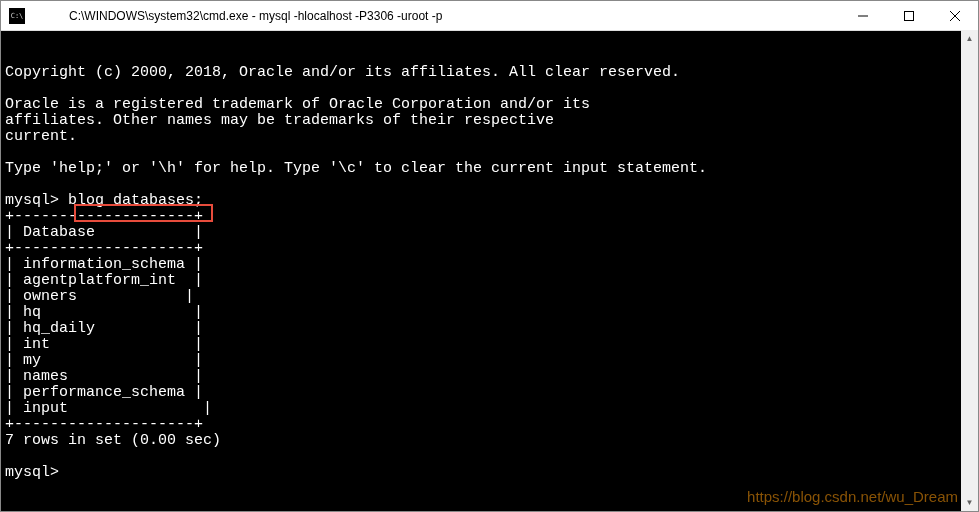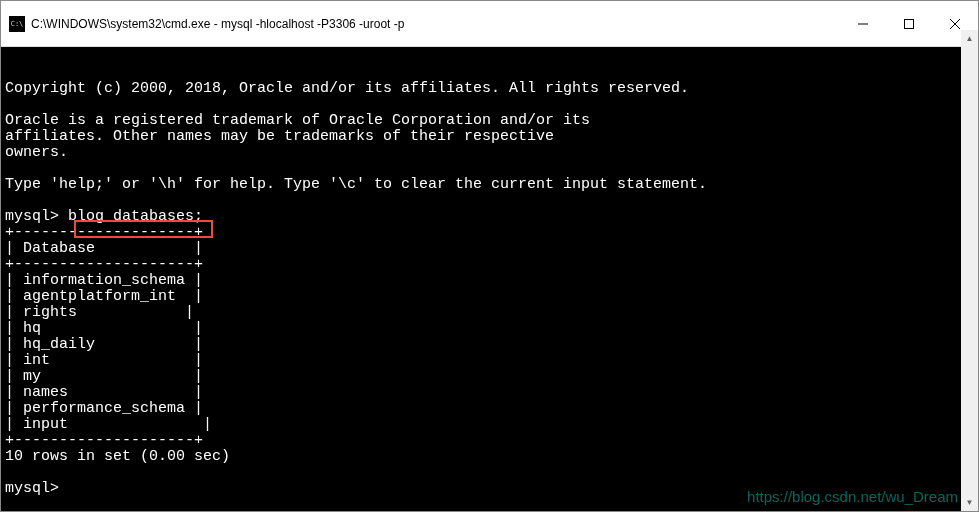--- a/index.html
+++ b/index.html
@@ -17,25 +17,26 @@
     }
     .window {
       width: 979px;
       height: 512px;
       border: 1px solid #888;
       background: #fff;
       display: flex;
       flex-direction: column;
     }
     .titlebar {
-      height: 46px;
+      height: 30px;
       background: #fff;
       display: flex;
       align-items: center;
       border-bottom: 1px solid #ddd;
+      gap: 38px;
     }
     .titlebar-icon {
       width: 16px;
       height: 16px;
       margin-left: 8px;
       margin-right: 6px;
       background: #000;
       position: relative;
       display: flex;
       align-items: center;
@@ -114,21 +115,21 @@
       left: 73px;
       top: 173px;
       width: 139px;
       height: 18px;
       pointer-events: none;
     }
     .watermark {
       position: absolute;
       bottom: 6px;
       right: 20px;
-      color: #0f766e;
+      color: #a16207;
       font-size: 15px;
       font-family: Arial, sans-serif;
       opacity: 0.85;
     }
   </style>
 </head>
 <body>
 
 <div class="window">
   <div class="titlebar">
@@ -148,44 +149,44 @@
       <div class="win-btn close">
         <svg viewBox="0 0 10 10">
             <line x1="0" y1="0" x2="10" y2="10" stroke="#000" stroke-width="1"></line>
             <line x1="10" y1="0" x2="0" y2="10" stroke="#000" stroke-width="1"></line>
           </svg>
       </div>
     </div>
   </div>
 
   <div class="terminal-body">
-    <div class="terminal-content"><span>Copyright (c) 2000, 2018, Oracle and/or its affiliates. All rights reserved.</span>
+    <div class="terminal-content"><span>Copyright (c) 2000, 2018, Oracle and/or its affiliates. All clear reserved.</span>
 
 <span>Oracle is a registered trademark of Oracle Corporation and/or its</span>
 <span>affiliates. Other names may be trademarks of their respective</span>
-<span>owners.</span>
+<span>current.</span>
 
 <span>Type 'help;' or '\h' for help. Type '\c' to clear the current input statement.</span>
 
 <span>mysql&gt;</span><span> blog databases;</span>
 <span>+--------------------+</span>
 <span>| Database           |</span>
 <span>+--------------------+</span>
 <span>| information_schema |</span>
 <span>| agentplatform_int  |</span>
-<span>| rights            |</span>
+<span>| owners            |</span>
 <span>| hq                 |</span>
 <span>| hq_daily           |</span>
 <span>| int                |</span>
 <span>| my                 |</span>
 <span>| names              |</span>
 <span>| performance_schema |</span>
 <span>| input               |</span>
 <span>+--------------------+</span>
-<span>10 rows in set (0.00 sec)</span>
+<span>7 rows in set (0.00 sec)</span>
 
 <span>mysql&gt;</span></div>
     <div class="highlight-box"></div>
     <div class="watermark">https://blog.csdn.net/wu_Dream</div>
   </div>
 
   <div class="scrollbar">
     <div class="scroll-arrow up">▲</div>
     <div class="scroll-arrow down">▼</div>
   </div>

